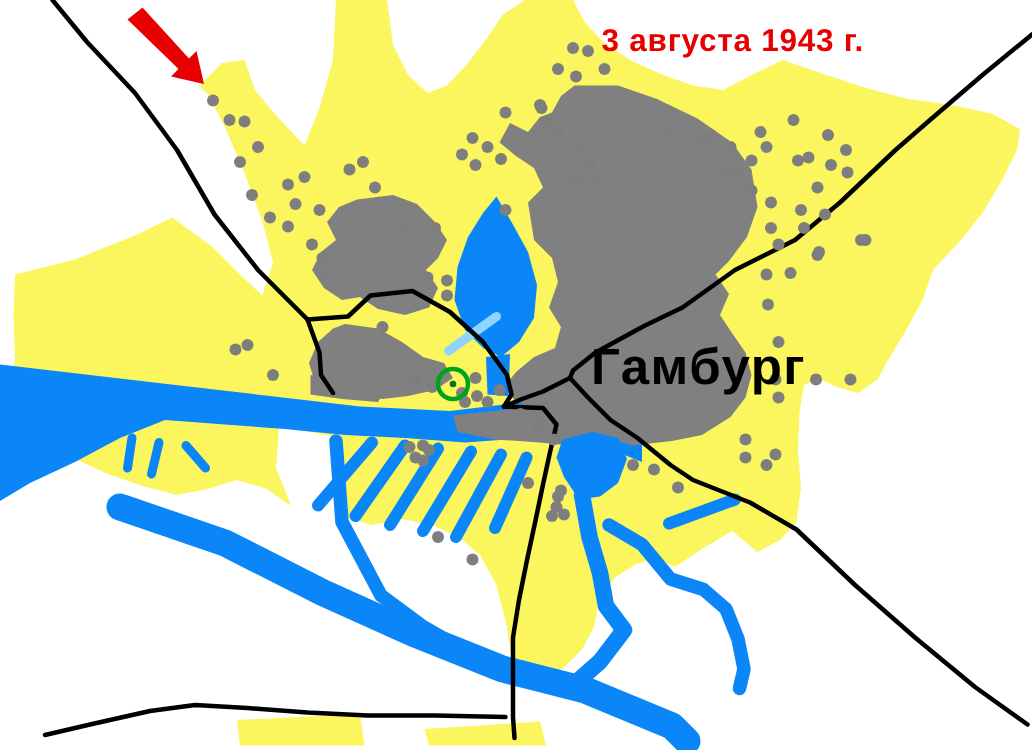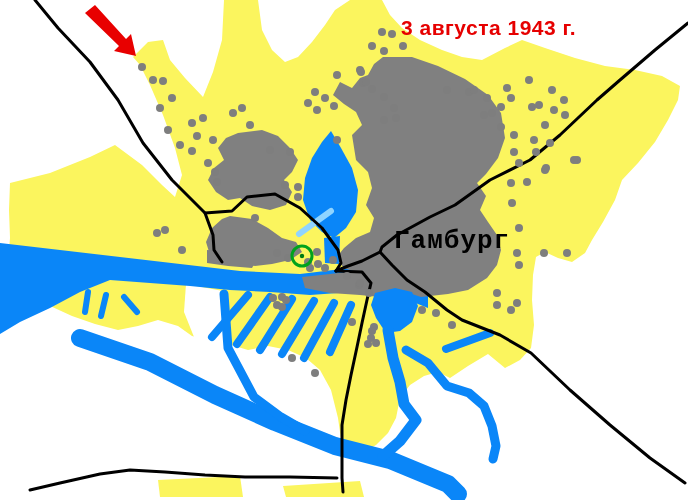--- a/index.html
+++ b/index.html
@@ -1,21 +1,21 @@
 <!DOCTYPE html>
 <html><head>
 <meta charset="utf-8">
 <style>
   html,body{margin:0;padding:0;background:#fff;}
   #stage{position:relative;width:688px;height:500px;overflow:hidden;background:#ffffff;
          font-family:"Liberation Sans", sans-serif;}
   #map-svg{position:absolute;left:0;top:0;}
   .label{position:absolute;white-space:nowrap;font-weight:bold;}
   .label.date{left:401px;top:16px;font-size:21px;letter-spacing:0.5px;}
-  .label.city{left:394px;top:226px;font-size:26px;letter-spacing:1px;color:#000;font-family:Liberation Mono, monospace;}
+  .label.city{left:394px;top:226px;font-size:34px;letter-spacing:1px;color:#000;}
 </style>
 </head>
 <body>
 
 <div id="stage">
   <svg id="map-svg" width="688" height="500" viewBox="0 0 688 500">
       <g>
         <path d="M133,57 L148,42 L163,40 L170,60 L185,78 L203,97 L213,72 L222,40 L224,0 L258,0 L262,30 L272,50 L285,62 L298,57 L312,42 L325,25 L335,10 L350,0 L382,0 L390,15 L402,28 L420,40 L442,50 L462,57 L482,60 L505,48 L522,40 L545,48 L575,58 L605,66 L635,70 L662,76 L680,86 L678,100 L668,120 L655,142 L638,163 L622,180 L615,200 L603,222 L592,240 L585,253 L572,262 L558,258 L545,252 L536,257 L533,275 L532,300 L534,325 L531,348 L520,360 L505,368 L488,354 L468,366 L450,378 L438,372 L424,376 L410,385 L400,398 L396,418 L388,433 L376,445 L362,453 L348,456 L342,446 L338,418 L331,390 L320,370 L306,358 L288,350 L268,346 L248,350 L228,344 L208,340 L192,336 L178,326 L158,320 L138,326 L118,330 L95,324 L72,316 L48,305 L25,294 L10,286 L8,262 L10,238 L9,210 L10,183 L50,173 L90,157 L115,145 L142,165 L162,185 L175,197 L182,175 L175,148 L163,115 L150,85 L140,65 Z" fill="#FBF55E"></path>
         <path d="M158,480 L240,476 L243,497 L160,497 Z" fill="#FBF55E"></path>
         <path d="M283,486 L360,481 L364,497 L286,497 Z" fill="#FBF55E"></path>

